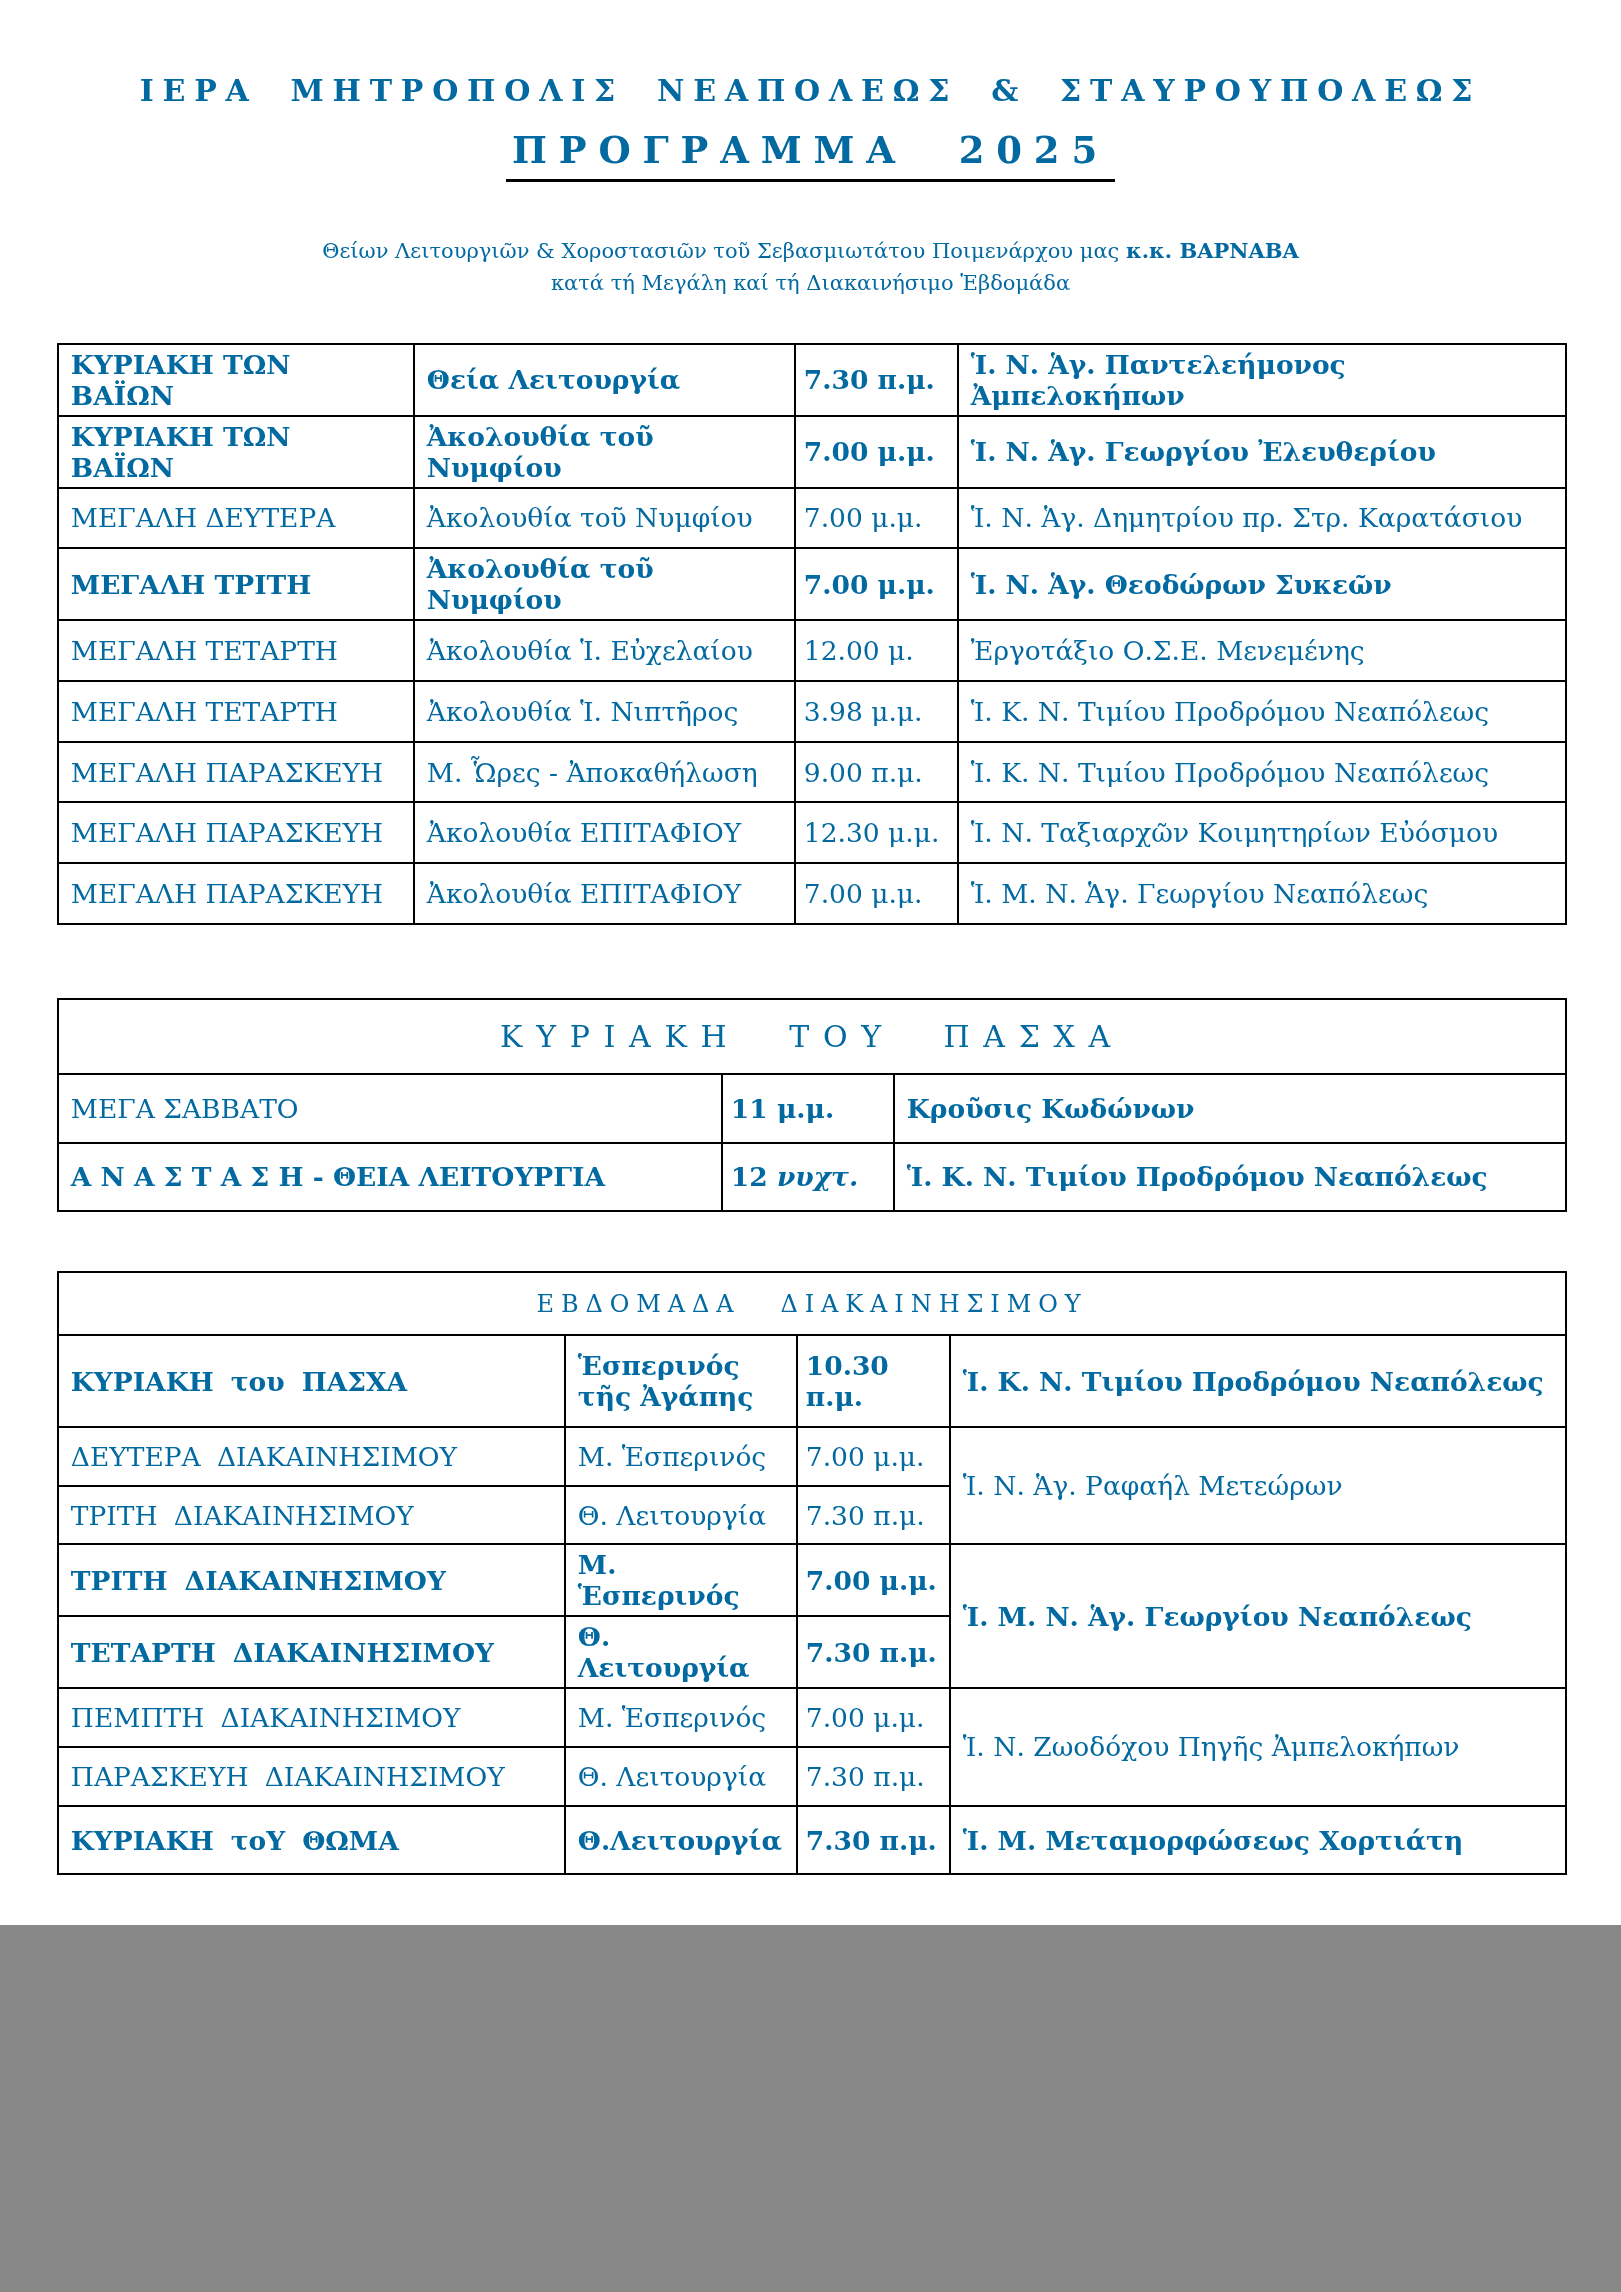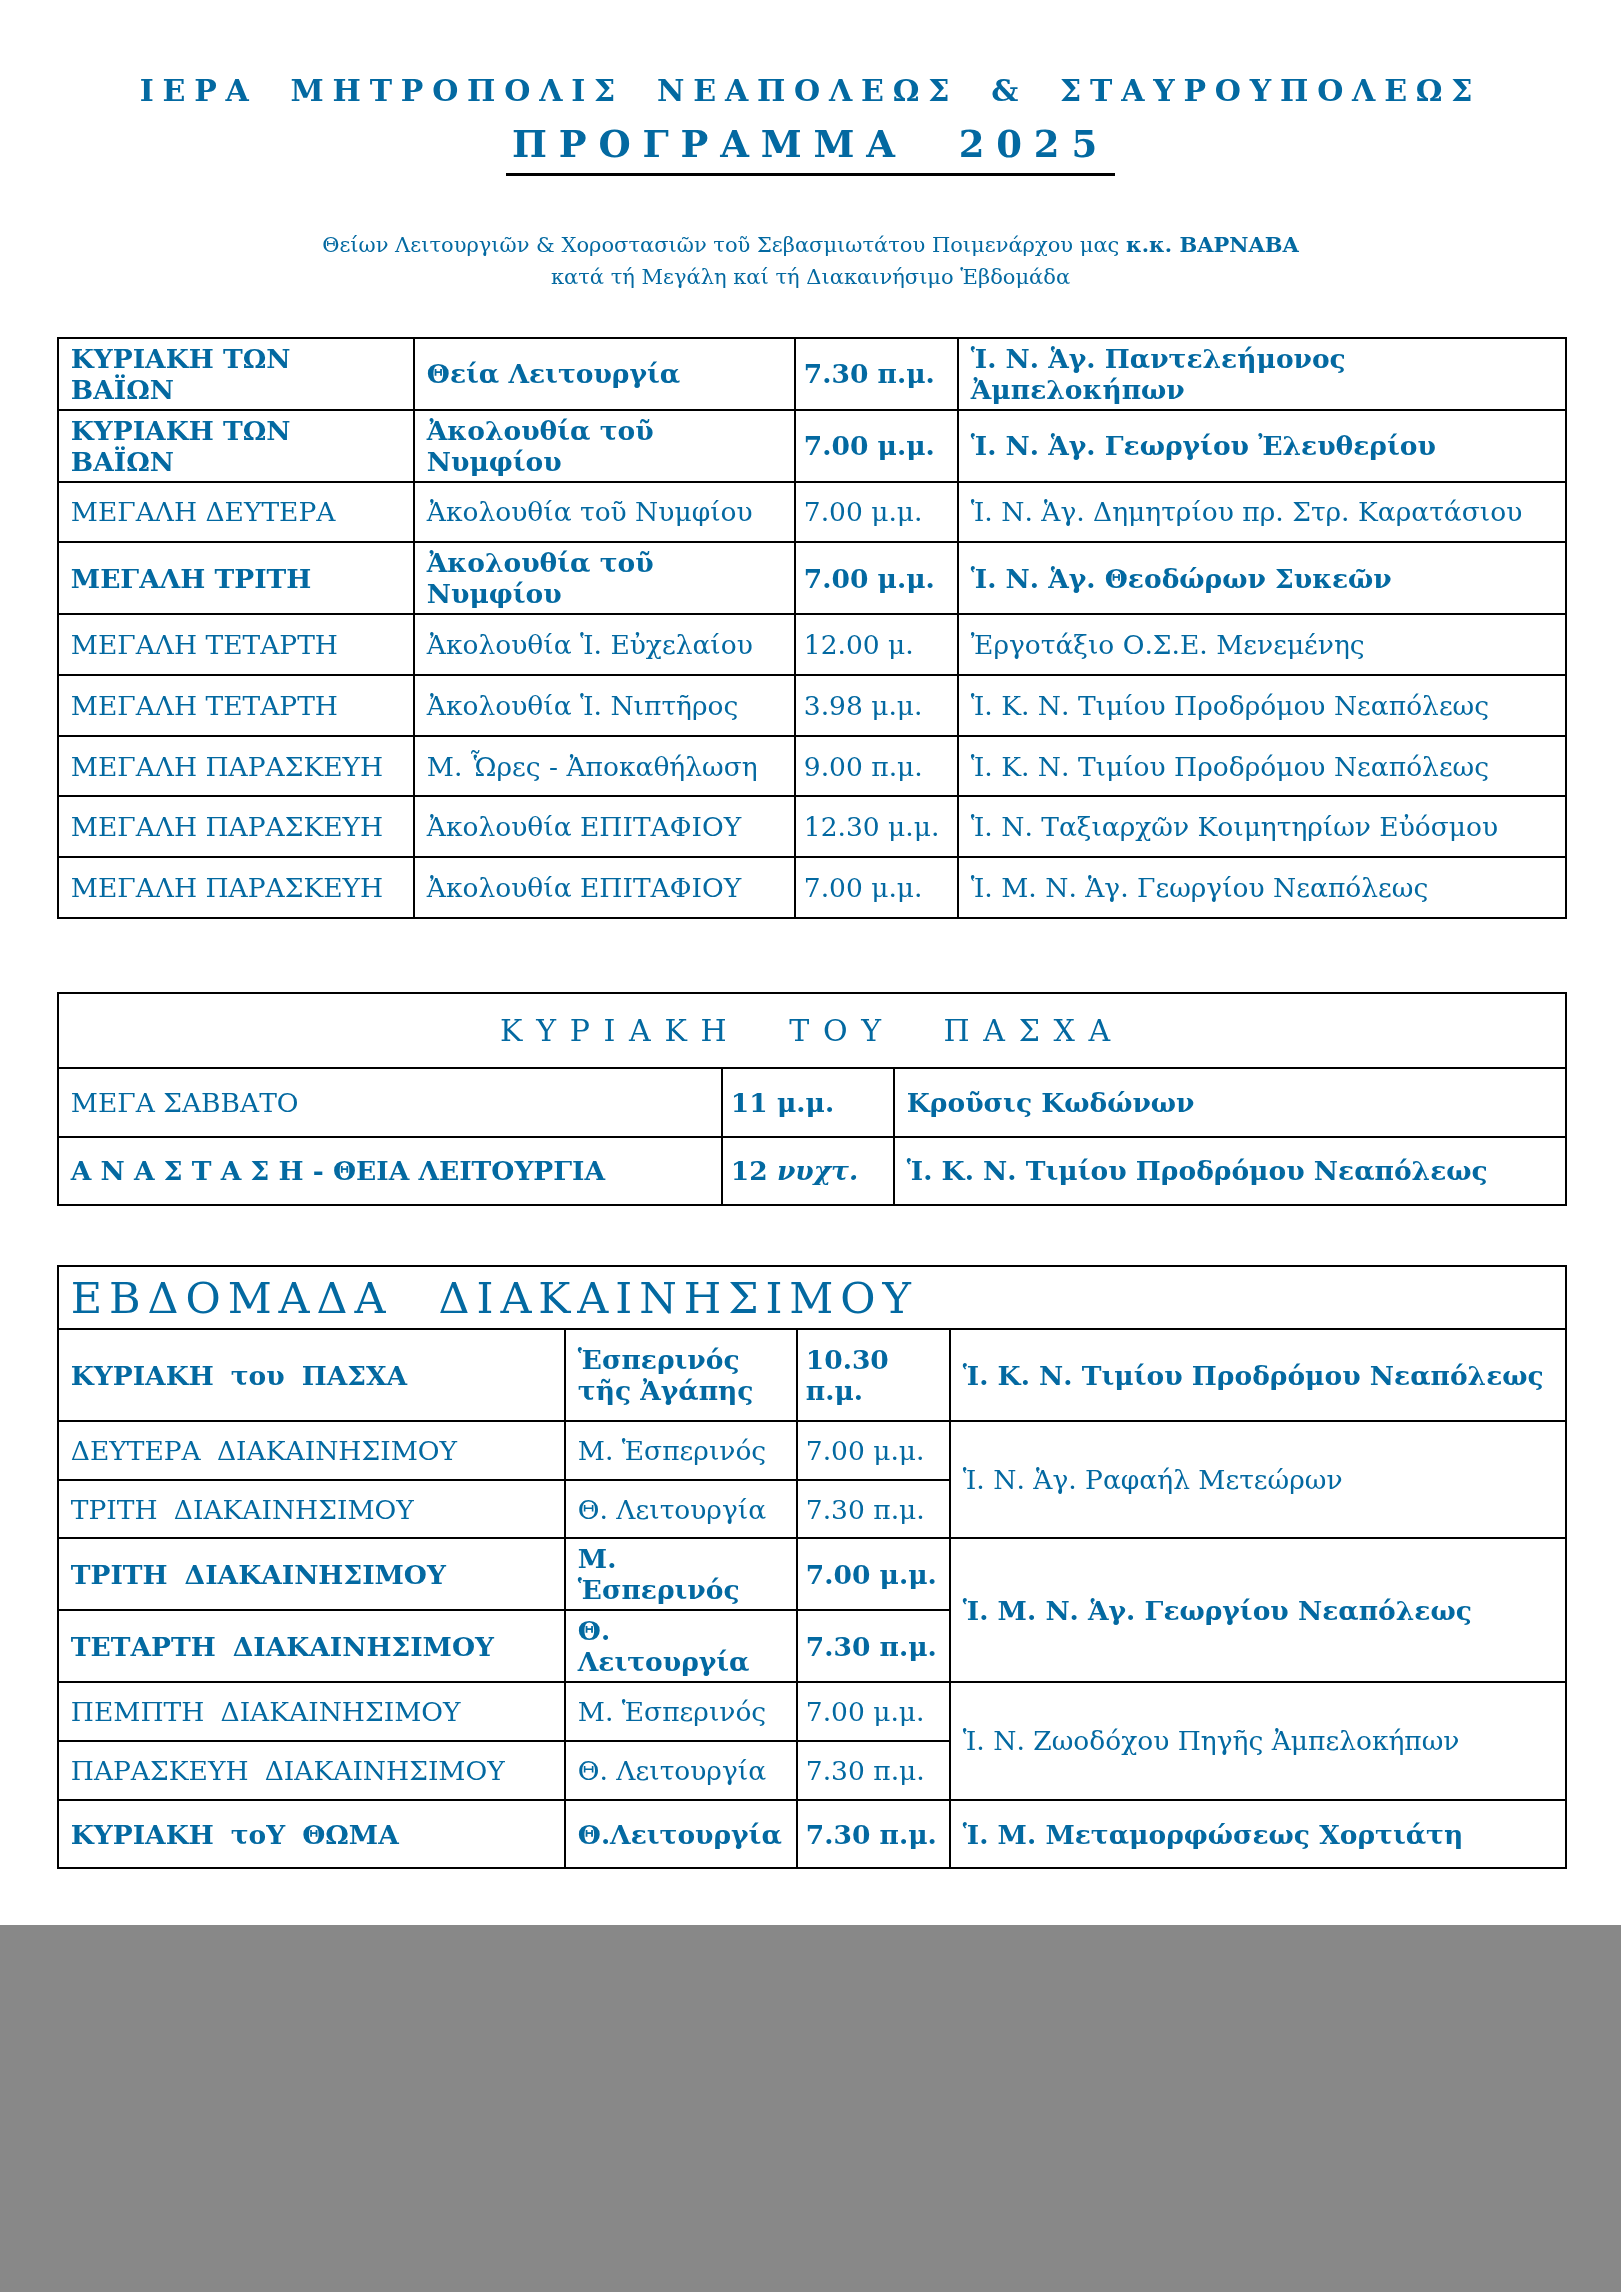--- a/index.html
+++ b/index.html
@@ -13,21 +13,21 @@
     overflow:hidden;
   }
   .title1 {
     margin-top:73px;
     text-align:center;
     font-size:30px;
     font-weight:bold;
     letter-spacing:8.8px;
     word-spacing:13.7px;
   }
-  .title2-wrap { text-align:center; margin-top:14px; }
+  .title2-wrap { text-align:center; margin-top:20px; }
   .title2 {
     display:inline-block;
     font-size:37px;
     font-weight:bold;
     letter-spacing:11.8px;
     word-spacing:27.4px;
     border-bottom:3.9px solid #000;
     padding:0 5.9px 6.9px 5.9px;
   }
   .subtitle {
@@ -67,22 +67,22 @@
     font-size:30px;
     letter-spacing:13.7px;
     word-spacing:25.5px;
     font-weight:normal;
   }
   #t2 tbody td { height:59px; }
 
   #t3 { margin-top:59px; }
   #t3 .table-title {
     height:53px;
-    text-align:left;
-    font-size:43px;
+    text-align:center;
+    font-size:24px;
     letter-spacing:6.9px;
     word-spacing:25.5px;
     font-weight:normal;
   }
   #t3 tbody td { height:49px; }
   #t3 tbody tr:first-child td { height:82px; }
   #t3 tbody tr:last-child td { height:59px; }
   #t3 td[data-name="day-cell"] { word-spacing:7.8px; }
 
   td[data-name="time-cell"] { padding-left:7.8px; padding-right:3.9px;margin-left:13px; }

